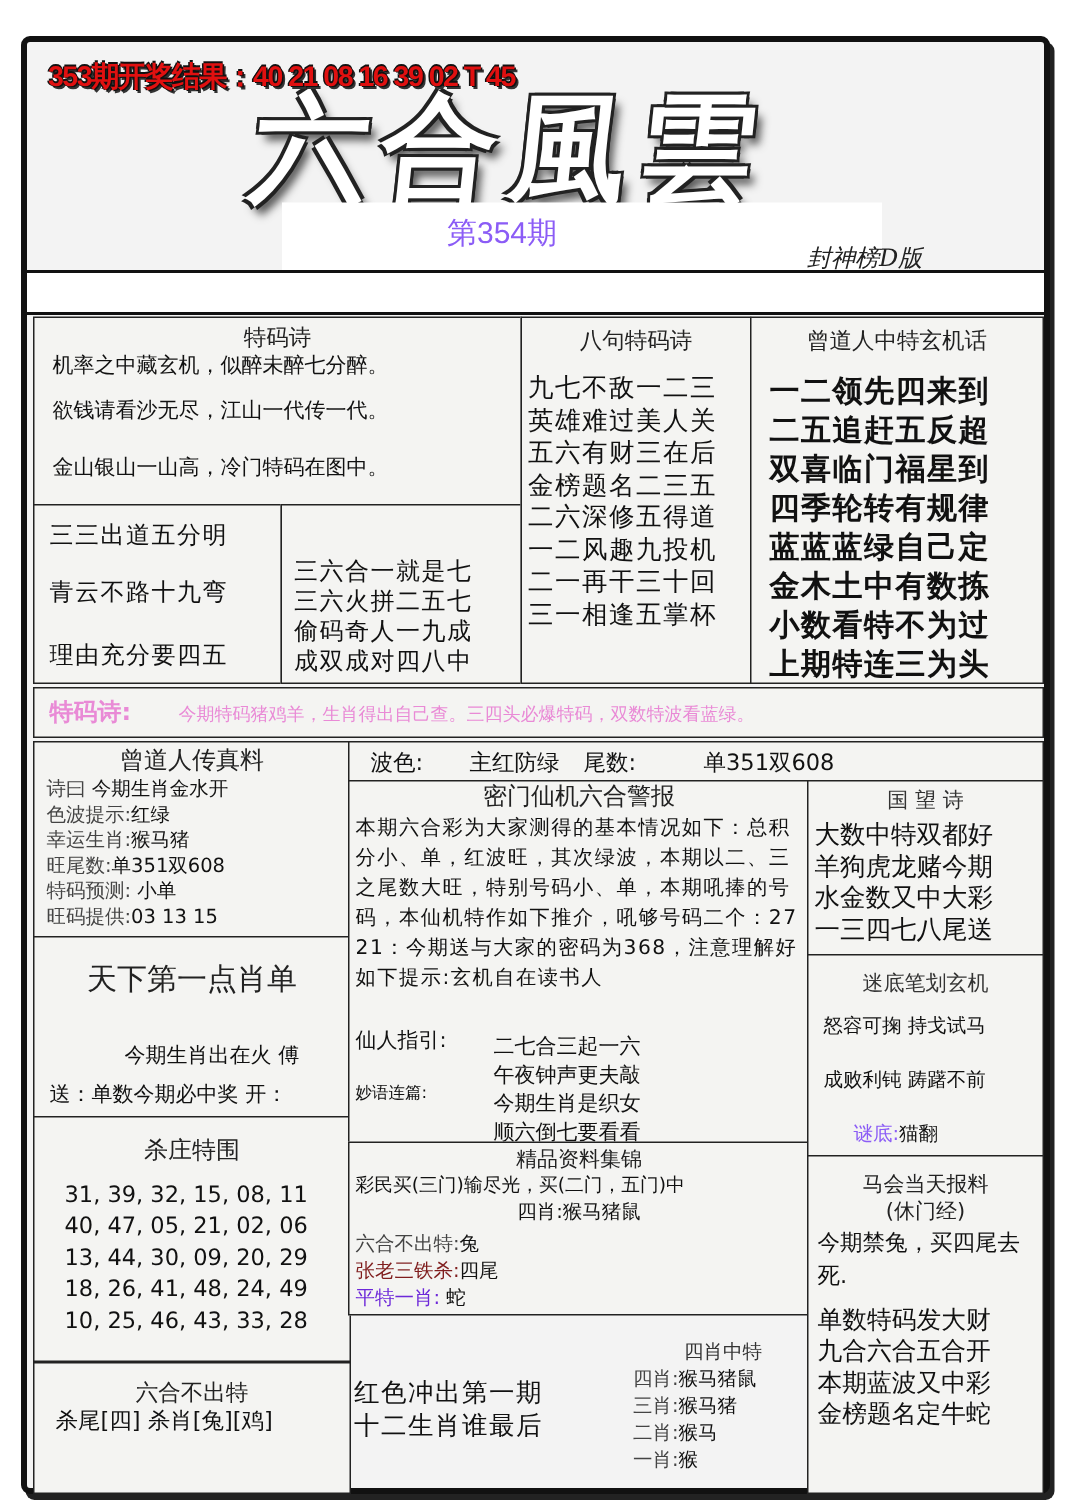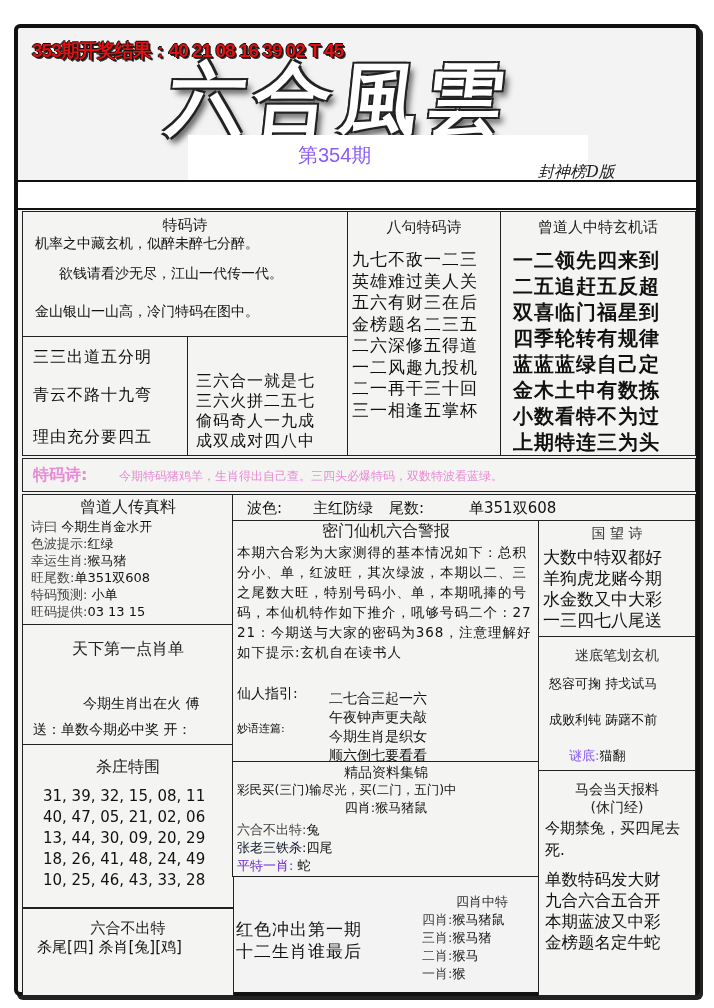--- a/index.html
+++ b/index.html
@@ -45,21 +45,21 @@
   <div class="abs issue">第354期</div>
   <div class="abs edition">封神榜D版</div>
   <div class="hline" style="left:0;top:152px;width:678px;"></div>
   <div class="abs" style="left:0;top:154px;width:678px;height:26px;background:#fff;"></div>
   <div class="hline" style="left:0;top:180px;width:678px;"></div>
 
   <div class="box" style="left:4px;top:183px;width:326px;height:126px;">
     <div class="title" style="padding-top:4px;font-size:15px;">特码诗</div>
     <div style="padding-left:12px;font-size:14px;">
       <div style="height:30px;">机率之中藏玄机，似醉未醉七分醉。</div>
-      <div style="height:38px;margin-left:24px;">欲钱请看沙无尽，江山一代传一代。</div>
+      <div style="height:38px;">欲钱请看沙无尽，江山一代传一代。</div>
       <div style="height:30px;">金山银山一山高，冷门特码在图中。</div>
     </div>
   </div>
 
   <div class="box" style="left:4px;top:308px;width:166px;height:120px;">
     <div style="padding:10px 0 0 10px;font-size:16px;letter-spacing:1px;">
       <div style="height:38px;">三三出道五分明</div>
       <div style="height:42px;">青云不路十九弯</div>
       <div>理由充分要四五</div>
     </div>
@@ -113,21 +113,21 @@
       <div><span style="color:#444;">诗曰</span> <span>今期生肖金水开</span></div>
       <div><span style="color:#444;">色波提示:</span><span>红绿</span></div>
       <div><span style="color:#444;">幸运生肖:</span><span>猴马猪</span></div>
       <div><span style="color:#444;">旺尾数:</span><span>单351双608</span></div>
       <div><span style="color:#444;">特码预测:</span> <span>小单</span></div>
       <div><span style="color:#444;">旺码提供:</span><span>03 13 15</span></div>
     </div>
   </div>
 
   <div class="box" style="left:4px;top:596px;width:212px;height:122px;">
-    <div class="title" style="font-size:16px;padding-top:14px;">天下第一点肖单</div>
+    <div class="title" style="font-size:20px;padding-top:14px;">天下第一点肖单</div>
     <div style="position:absolute;left:60px;top:70px;font-size:14px;">今期生肖出在火 傅</div>
     <div style="position:absolute;left:10px;top:96px;font-size:14px;">送：单数今期必中奖 开：</div>
   </div>
 
   <div class="box" style="left:4px;top:716px;width:212px;height:164px;">
     <div class="title" style="font-size:16px;padding-top:12px;">杀庄特围</div>
     <div style="padding:8px 0 0 20px;font-size:15px;line-height:21px;">
       <div>31, 39, 32, 15, 08, 11</div>
       <div>40, 47, 05, 21, 02, 06</div>
       <div>13, 44, 30, 09, 20, 29</div>
@@ -160,21 +160,21 @@
     </div>
     <div style="position:absolute;left:4px;top:200px;font-size:11px;">妙语连篇:</div>
   </div>
 
   <div class="box" style="left:214px;top:733px;width:308px;height:116px;">
     <div class="title" style="font-size:14px;padding-top:2px;">精品资料集锦</div>
     <div style="padding-left:4px;font-size:12.5px;white-space:nowrap;">彩民买(三门)输尽光，买(二门，五门)中</div>
     <div style="text-align:center;font-size:13px;">四肖:猴马猪鼠</div>
     <div style="padding:4px 0 0 4px;font-size:13px;line-height:18px;">
       <div><span style="color:#444;">六合不出特:</span><span>兔</span></div>
-      <div><span style="color:#0f172a;">张老三铁杀:</span><span>四尾</span></div>
+      <div><span style="color:#7f1d1d;">张老三铁杀:</span><span>四尾</span></div>
       <div><span style="color:#6d28d9;">平特一肖:</span> <span>蛇</span></div>
     </div>
   </div>
 
   <div class="abs" style="left:218px;top:890px;font-size:17px;line-height:22px;letter-spacing:1px;">
     <div>红色冲出第一期</div>
     <div>十二生肖谁最后</div>
   </div>
 
   <div class="abs" style="left:404px;top:865px;font-size:13px;line-height:18px;">

